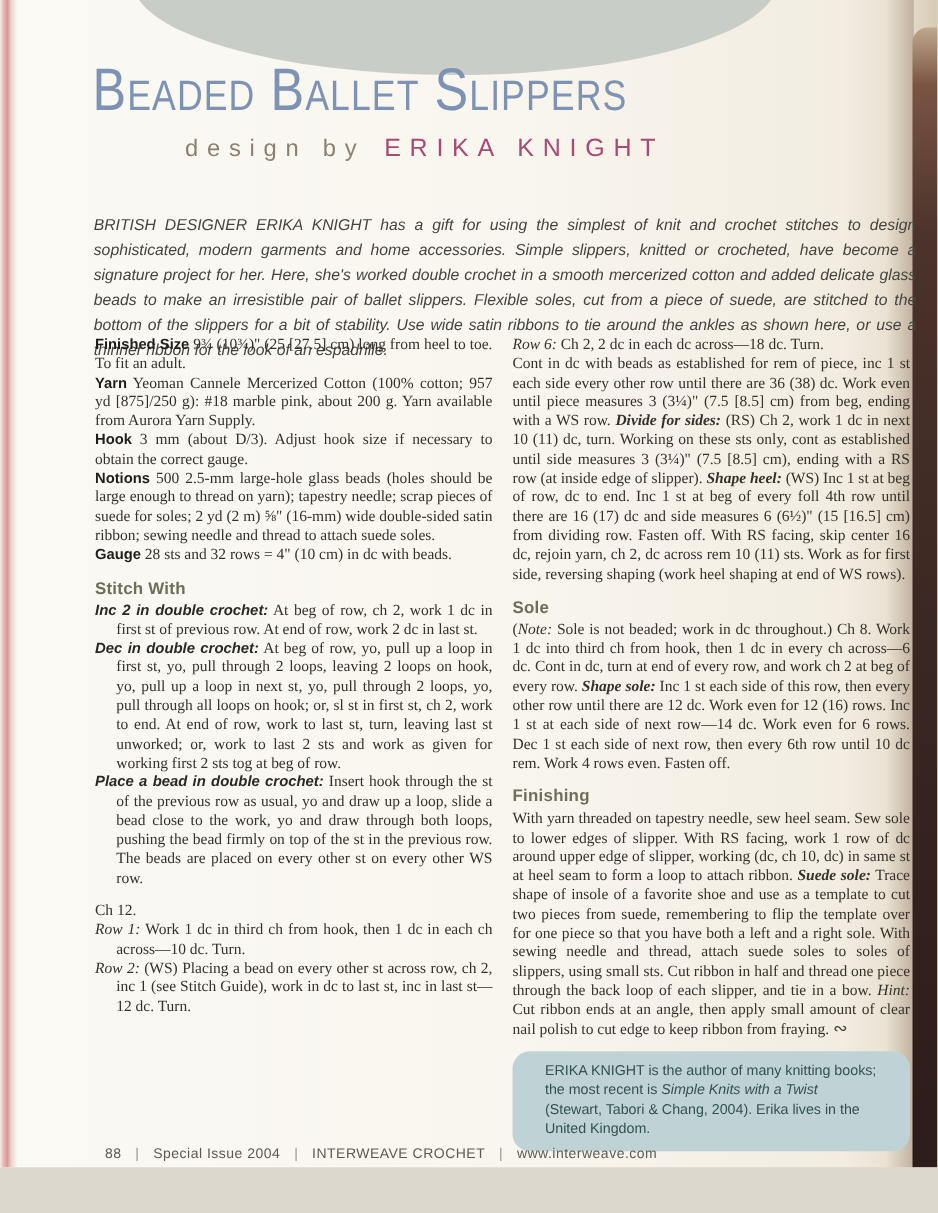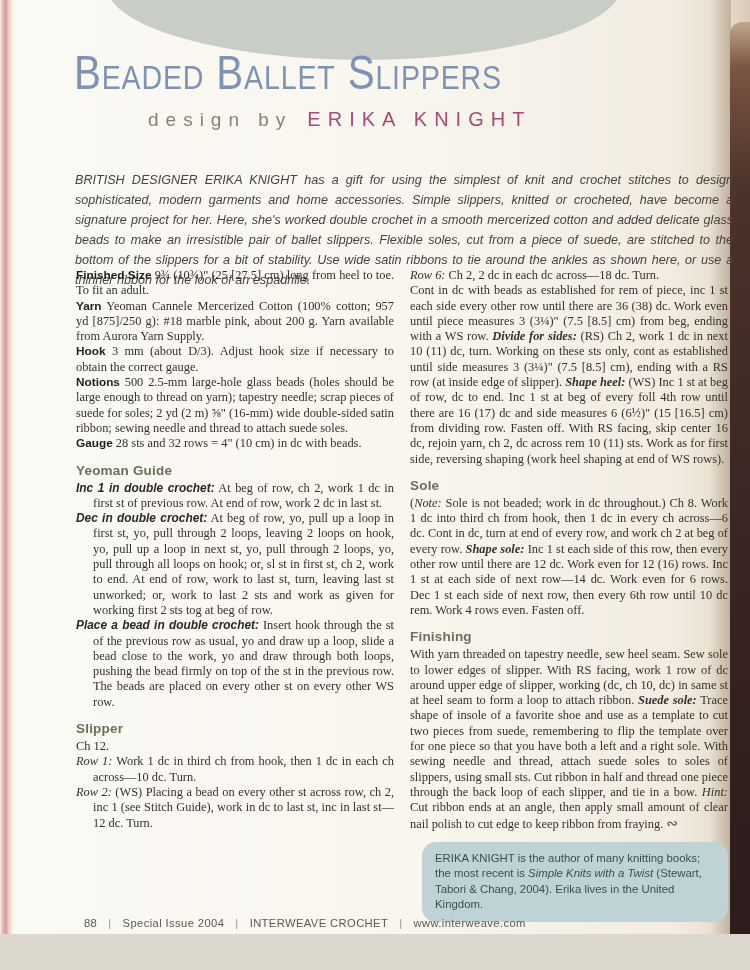--- a/index.html
+++ b/index.html
@@ -39,21 +39,21 @@
     font-size:13.5px;line-height:16px;color:#6c705a;letter-spacing:.2px;text-align:left;}
   .spec-label{font-family:"Liberation Sans",sans-serif;font-weight:bold;font-size:11.8px;color:#1f1e1c;}
   .entry{padding-left:17px;text-indent:-17px;}
   .term{font-family:"Liberation Sans",sans-serif;font-style:italic;font-weight:bold;
     font-size:11.9px;color:#2a2825;}
   .rowlbl{font-style:italic;}
   .st-i{font-style:italic;}
   .st-bi{font-weight:bold;font-style:italic;}
   .st-end{font-size:14px;color:#4a463f;letter-spacing:0;}
   
-  .bio-box{margin-top:10px;background:#bfd3d6;border-radius:14px;padding:9px 13px;margin-left:12px;}
+  .bio-box{margin-top:10px;background:#bfd3d6;border-radius:14px;padding:9px 26px;}
   .bio-text{font-family:"Liberation Sans",sans-serif;font-size:11.4px;line-height:15.5px;
     color:#33514f;text-align:left;margin:0;}
   
   .footer{position:absolute;left:84px;top:917px;display:flex;align-items:center;gap:11px;
     font-family:"Liberation Sans",sans-serif;font-size:11.2px;color:#5d5952;letter-spacing:.4px;}
   .footer .sep{color:#9a958c;}
 </style>
 </head>
 <body>
 
@@ -76,31 +76,30 @@
   <div class="cols">
 
     <div class="col">
       <p class="spec"><span class="spec-label">Finished Size</span><span> 9¾ (10¾)" (25 [27.5] cm) long from heel to toe. To fit an adult.</span></p>
       <p class="spec"><span class="spec-label">Yarn</span><span> Yeoman Cannele Mercerized Cotton (100% cotton; 957 yd [875]/250 g): #18 marble pink, about 200 g. Yarn available from Aurora Yarn Supply.</span></p>
       <p class="spec"><span class="spec-label">Hook</span><span> 3 mm (about D/3). Adjust hook size if necessary to obtain the correct gauge.</span></p>
       <p class="spec"><span class="spec-label">Notions</span><span> 500 2.5-mm large-hole glass beads (holes should be large enough to thread on yarn); tapestry needle; scrap pieces of suede for soles; 2 yd (2 m) ⅝" (16-mm) wide double-sided satin ribbon; sewing needle and thread to attach suede soles.</span></p>
       <p class="spec"><span class="spec-label">Gauge</span><span> 28 sts and 32 rows = 4" (10 cm) in dc with beads.</span></p>
 
       <div class="section">
-        <h3 class="sec-h">Yeoman Guide</h3>
-        <p class="entry"><span class="term">Inc 1 in double crochet:</span><span> At beg of row, ch 2, work 1 dc in first st of previous row. At end of row, work 2 dc in last st.</span></p>
+        <h3 class="sec-h">Stitch With</h3>
+        <p class="entry"><span class="term">Inc 2 in double crochet:</span><span> At beg of row, ch 2, work 1 dc in first st of previous row. At end of row, work 2 dc in last st.</span></p>
         <p class="entry"><span class="term">Dec in double crochet:</span><span> At beg of row, yo, pull up a loop in first st, yo, pull through 2 loops, leaving 2 loops on hook, yo, pull up a loop in next st, yo, pull through 2 loops, yo, pull through all loops on hook; or, sl st in first st, ch 2, work to end. At end of row, work to last st, turn, leaving last st unworked; or, work to last 2 sts and work as given for working first 2 sts tog at beg of row.</span></p>
         <p class="entry"><span class="term">Place a bead in double crochet:</span><span> Insert hook through the st of the previous row as usual, yo and draw up a loop, slide a bead close to the work, yo and draw through both loops, pushing the bead firmly on top of the st in the previous row. The beads are placed on every other st on every other WS row.</span></p>
       </div>
 
       <div class="section">
       </div>
 
       <div class="section">
-        <h3 class="sec-h">Slipper</h3>
         <p>Ch 12.</p>
         <p class="entry"><span class="rowlbl">Row 1:</span><span> Work 1 dc in third ch from hook, then 1 dc in each ch across—10 dc. Turn.</span></p>
         <p class="entry"><span class="rowlbl">Row 2:</span><span> (WS) Placing a bead on every other st across row, ch 2, inc 1 (see Stitch Guide), work in dc to last st, inc in last st—12 dc. Turn.</span></p>
       </div>
     </div>
 
     <div class="col">
       <p class="entry"><span class="st-i">Row 6:</span><span> Ch 2, 2 dc in each dc across—18 dc. Turn.</span></p>
       <p><span>Cont in dc with beads as established for rem of piece, inc 1 st each side every other row until there are 36 (38) dc. Work even until piece measures 3 (3¼)" (7.5 [8.5] cm) from beg, ending with a WS row. </span><span class="st-bi">Divide for sides:</span><span> (RS) Ch 2, work 1 dc in next 10 (11) dc, turn. Working on these sts only, cont as established until side measures 3 (3¼)" (7.5 [8.5] cm), ending with a RS row (at inside edge of slipper). </span><span class="st-bi">Shape heel:</span><span> (WS) Inc 1 st at beg of row, dc to end. Inc 1 st at beg of every foll 4th row until there are 16 (17) dc and side measures 6 (6½)" (15 [16.5] cm) from dividing row. Fasten off. With RS facing, skip center 16 dc, rejoin yarn, ch 2, dc across rem 10 (11) sts. Work as for first side, reversing shaping (work heel shaping at end of WS rows).</span></p>
 

